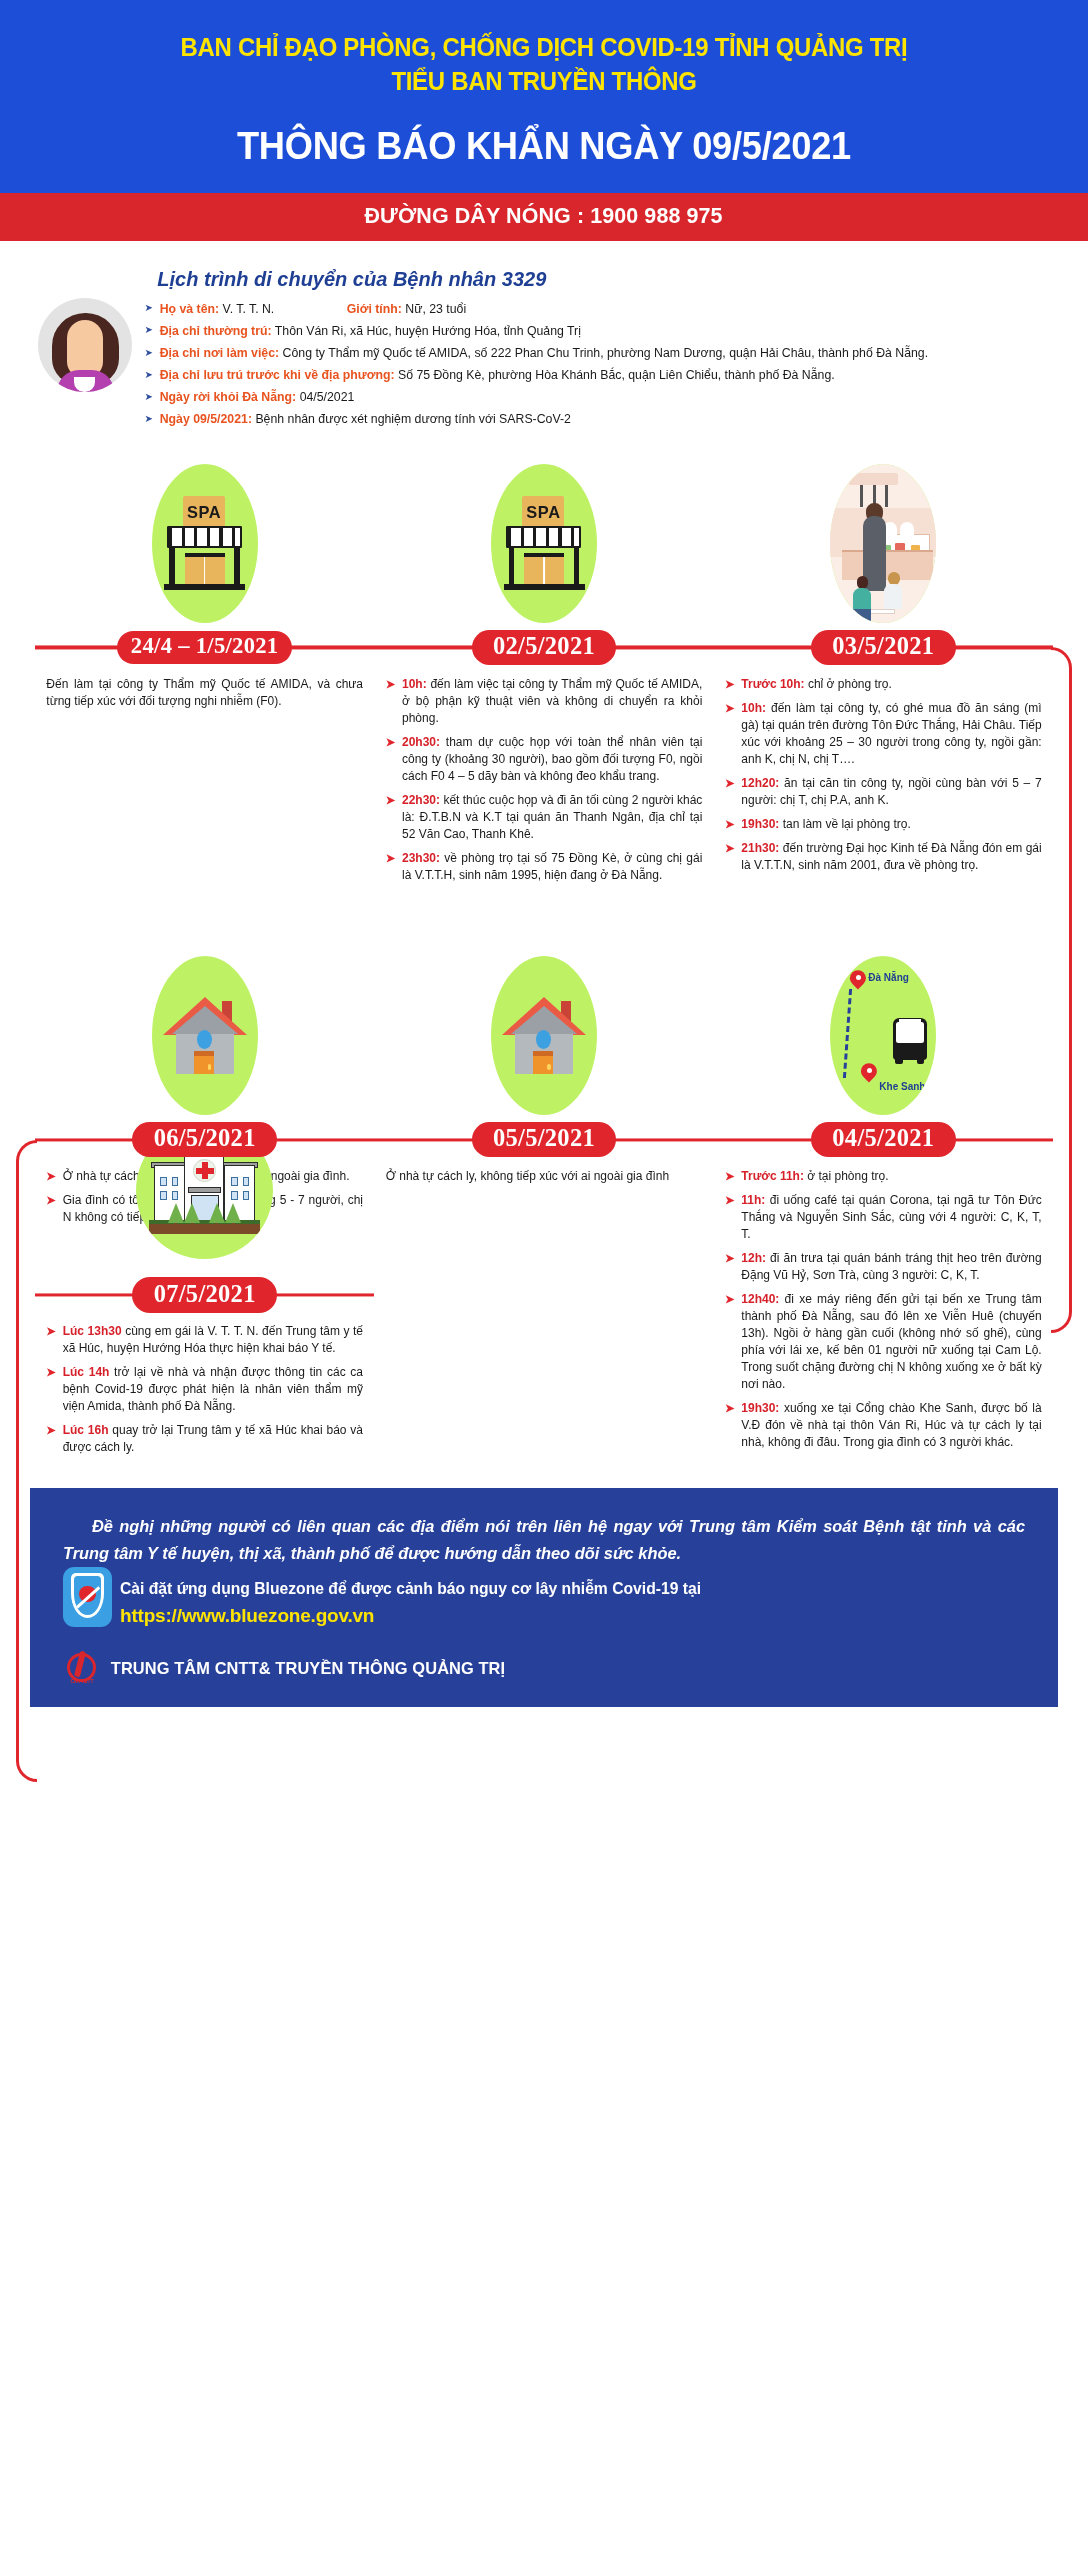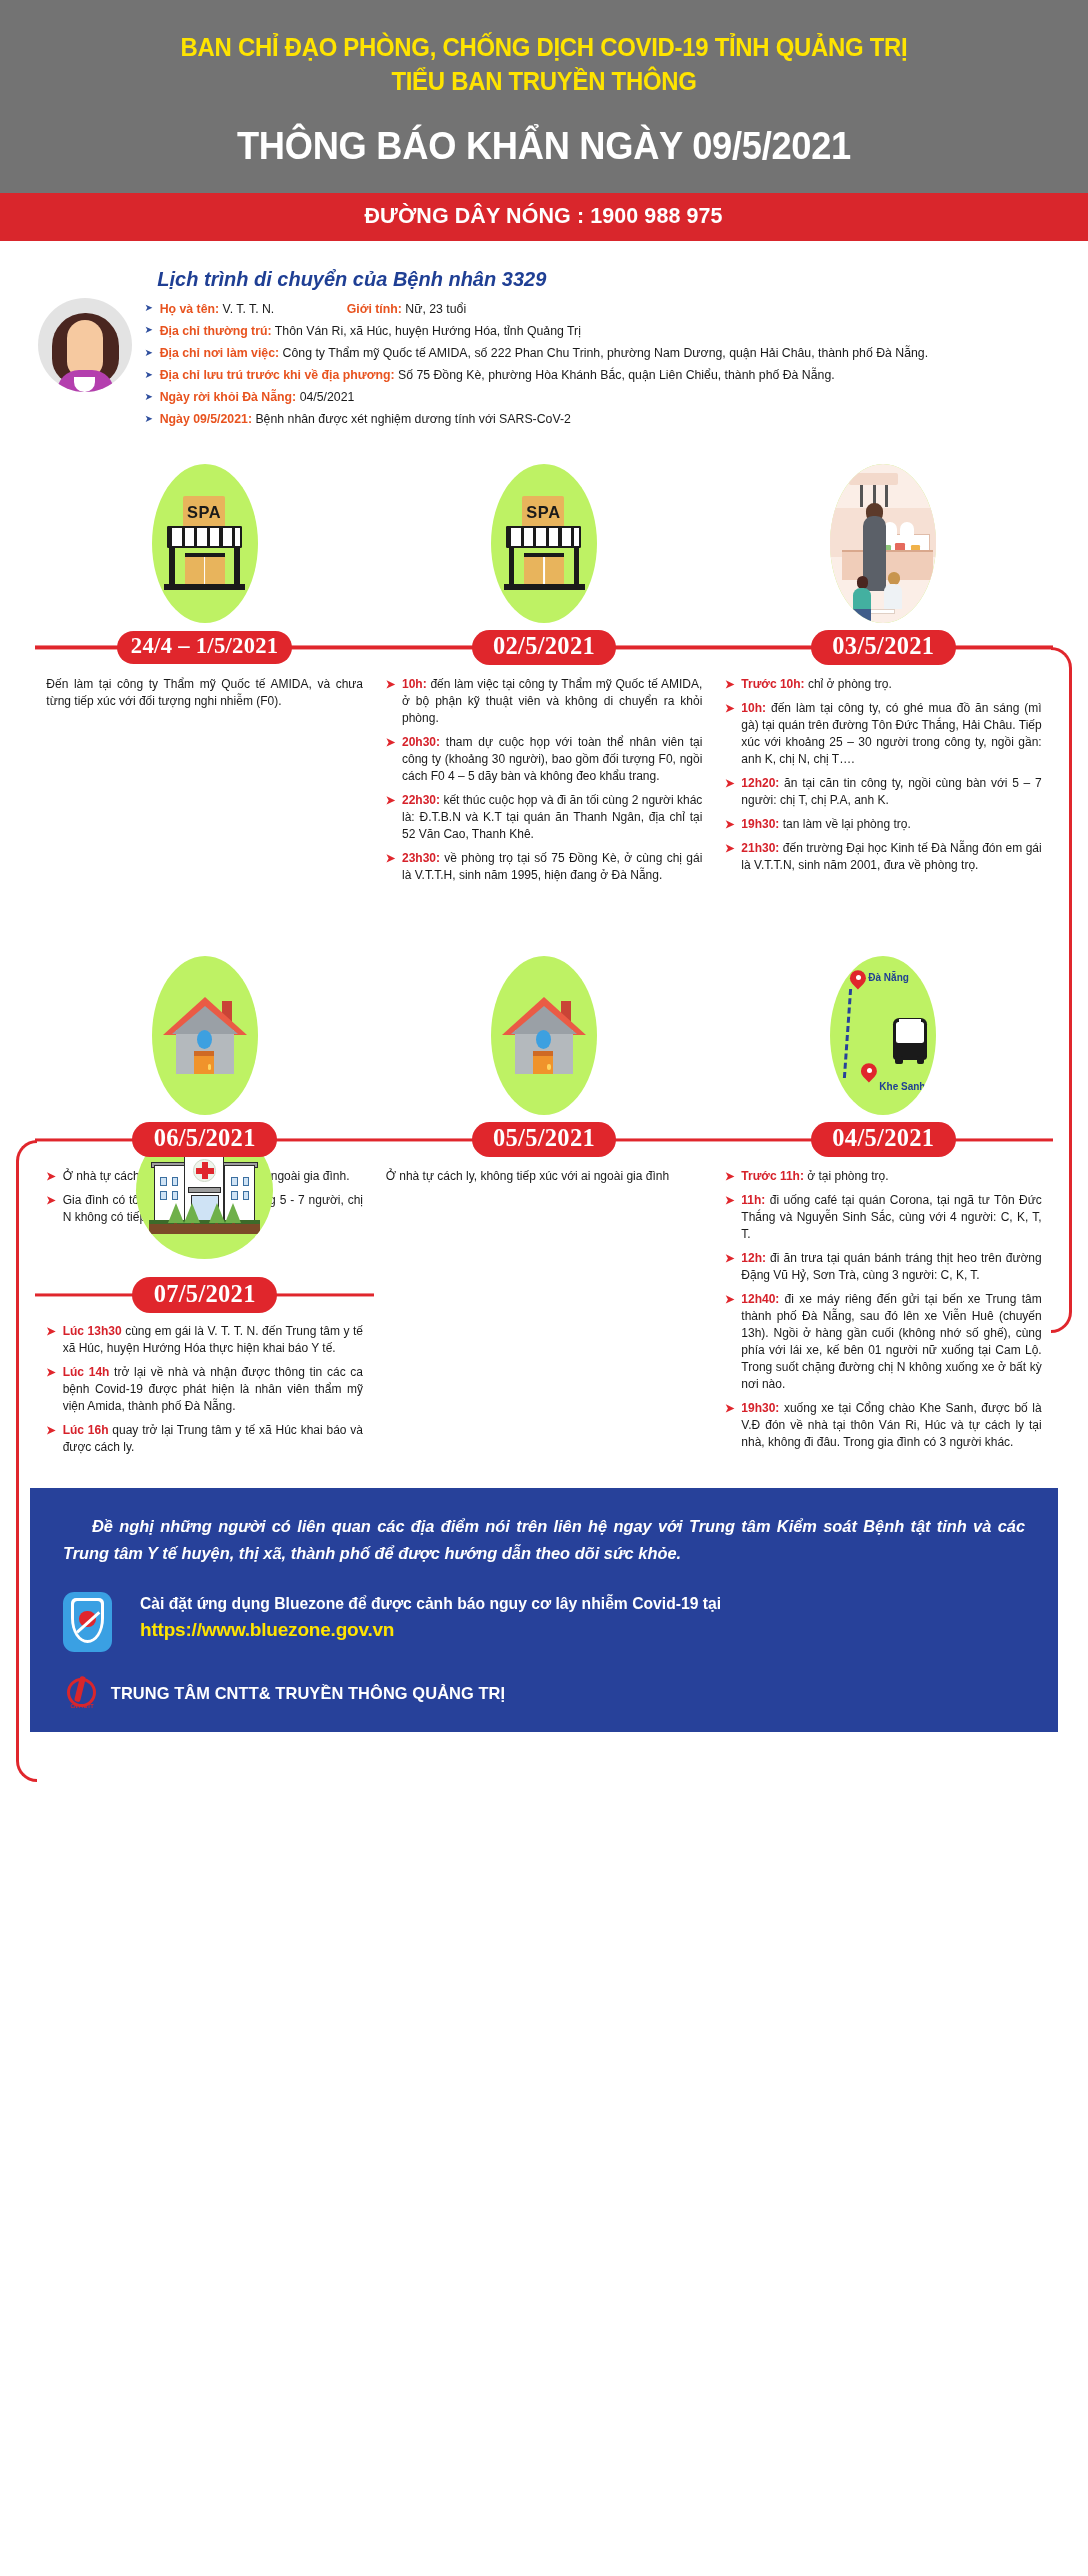--- a/index.html
+++ b/index.html
@@ -12,21 +12,21 @@
   .page {
     position: relative;
     width: 1088px;
     min-height: 2576px;
     background: #ffffff;
     overflow: hidden;
   }
 
   
   .header {
-    background: #737373;
+    background: #1d4ed8;
     padding: 30px 38px 25px 38px;
     text-align: center;
   }
   .header-line1, .header-line2 {
     color: #ffe400;
     font-weight: bold;
     font-size: 26px;
     letter-spacing: -0.3px;
     line-height: 1.32;
     font-stretch: condensed;
@@ -372,23 +372,22 @@
     color: #ffffff;
     font-style: italic;
     font-weight: bold;
     font-size: 16.4px;
     line-height: 1.62;
     text-indent: 29px;
     text-align: justify;
   }
   .blue-row {
     display: flex;
-    align-items: flex-start;
-    gap: 28px;
-    margin-top: 25px;
+    align-items: flex-end;
+    gap: 8px;
   }
   .bz-icon {
     flex: 0 0 auto;
     width: 49px; height: 60px;
     background: #3aa0e3;
     border-radius: 11.3px;
     position: relative;
   }
   .bz-shield {
     position: absolute; left: 8.2px; top: 6.3px;

